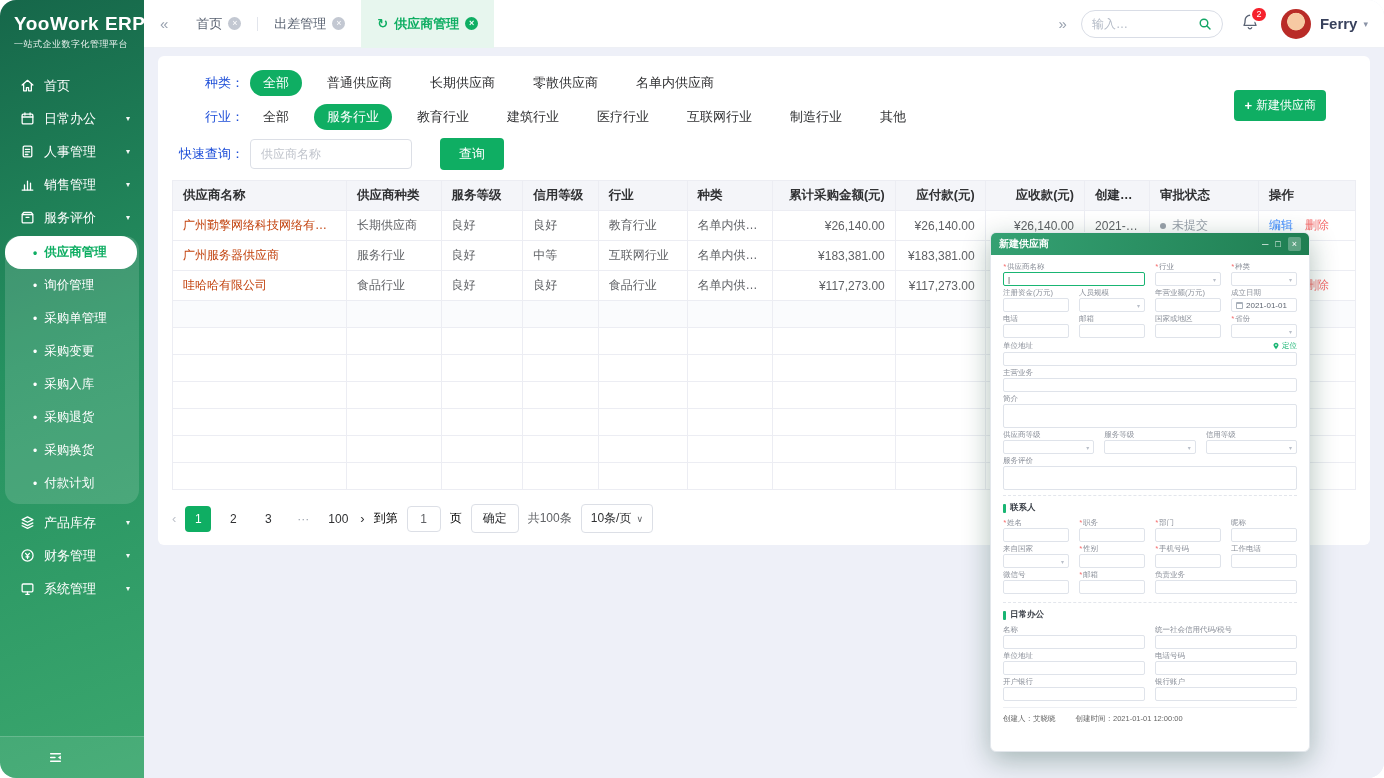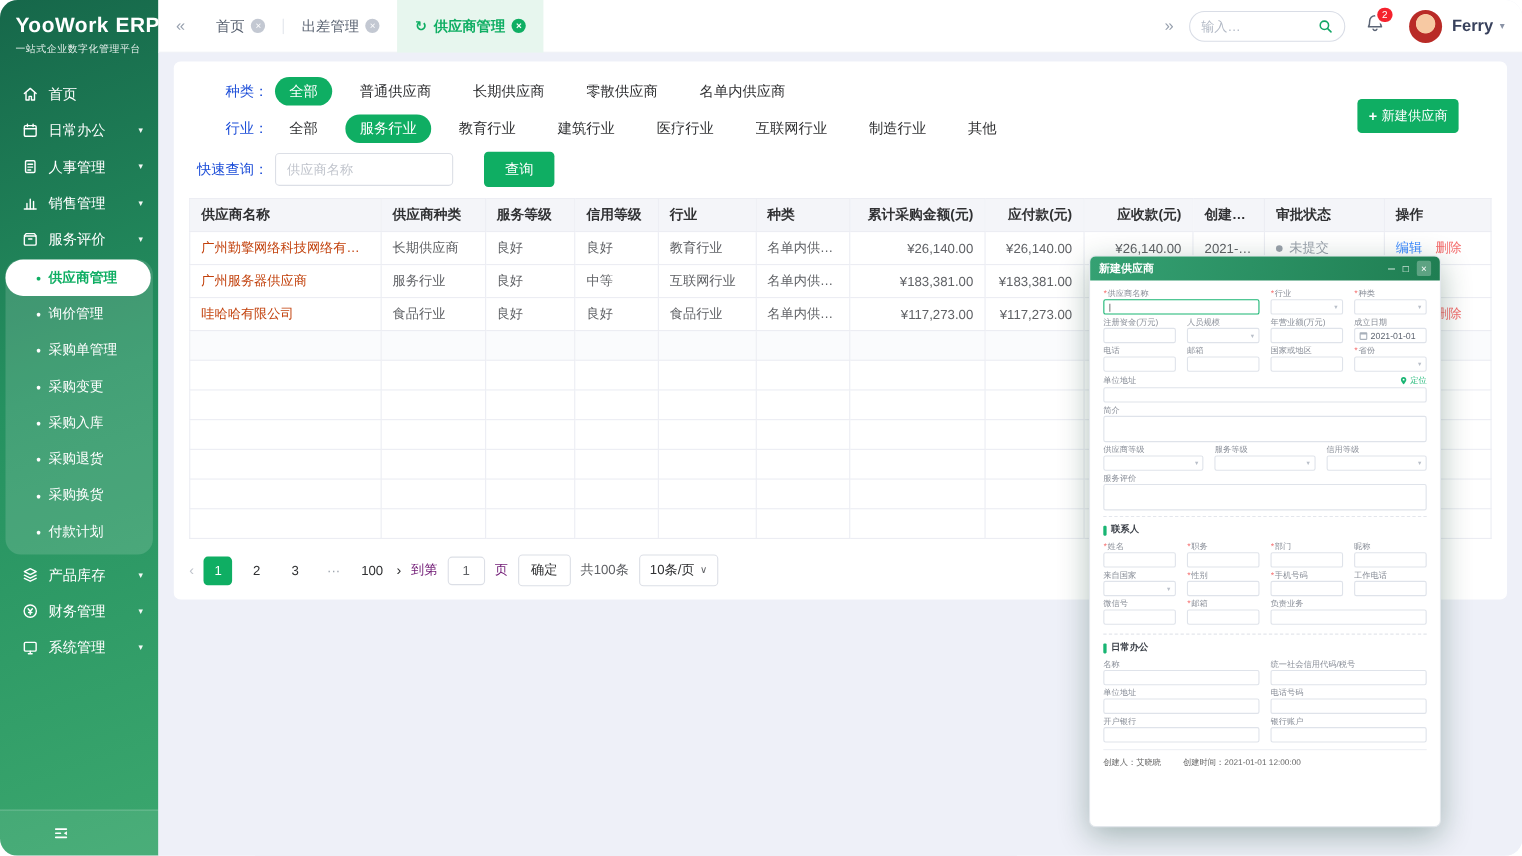--- a/index.html
+++ b/index.html
@@ -70,21 +70,21 @@
   .sdot { display:inline-block; width:6px; height:6px; border-radius:50%; margin-right:6px; vertical-align:middle; }
   .act { margin-right:12px; cursor:pointer; }
 
   
   .pager { display:flex; align-items:center; gap:9px; margin-top:14px; font-size:12px; color:#606266; }
   .pgprev { color:#c0c4cc; font-size:13px; }
   .pgnext { color:#303133; font-size:13px; cursor:pointer; }
   .page { min-width:26px; height:26px; line-height:26px; text-align:center; border-radius:4px; cursor:pointer; color:#303133; }
   .page.cur { background:#0fae63; color:#fff; }
   .page.dots { color:#9aa1ab; cursor:default; }
-  .gotolbl { color:#701a75; }
+  .gotolbl { color:#000000; }
   .goto-input { width:34px; height:26px; border:1px solid #dcdfe6; border-radius:4px; text-align:center; font-size:12px; color:#606266; outline:none; }
   .confirm-btn { border:1px solid #dcdfe6; background:#fff; border-radius:4px; padding:5px 11px; font-size:12px; color:#303133; cursor:pointer; }
   .size-box { border:1px solid #dcdfe6; border-radius:4px; padding:5px 9px; display:flex; align-items:center; gap:5px; cursor:pointer; color:#303133; }
   .size-box .dn { font-size:9px; color:#606266; }
 
   
   .modal { position:absolute; left:990px; top:232px; width:320px; height:520px; background:#fff; border-radius:6px; box-shadow:0 8px 28px rgba(10,60,40,.32); z-index:50; display:flex; flex-direction:column; overflow:hidden; border:1px solid #e3e7ec; }
   .mtitle { height:22px; flex:0 0 22px; background:linear-gradient(100deg,#35a173,#1f7e52); display:flex; align-items:center; padding:0 8px; color:#fff; }
   .mtitle .ttl { font-size:10px; font-weight:700; flex:1; }
   .wbtn { font-size:9px; margin-left:7px; cursor:pointer; line-height:12px; }
@@ -628,20 +628,26 @@
                 <path d="M5 0.8 C3.2 0.8 1.9 2.2 1.9 3.9 c0 2.1 3.1 5.3 3.1 5.3 s3.1-3.2 3.1-5.3 C8.1 2.2 6.8 0.8 5 0.8 Z" fill="#19b573"></path>
                 <circle cx="5" cy="3.9" r="1.1" fill="#fff"></circle>
               </svg>
               <span>定位</span>
             </span>
           </div>
           <div class="ctrl"></div>
         </div>
         <div class="fld">
           <div class="flbl">
+            <span>主营业务</span>
+          </div>
+          <div class="ctrl"></div>
+        </div>
+        <div class="fld">
+          <div class="flbl">
             <span>简介</span>
           </div>
           <div class="ctrl ta"></div>
         </div>
         <div class="fgrid g3">
           <div class="fld">
             <div class="flbl">
               <span>供应商等级</span>
             </div>
             <div class="ctrl sel">

